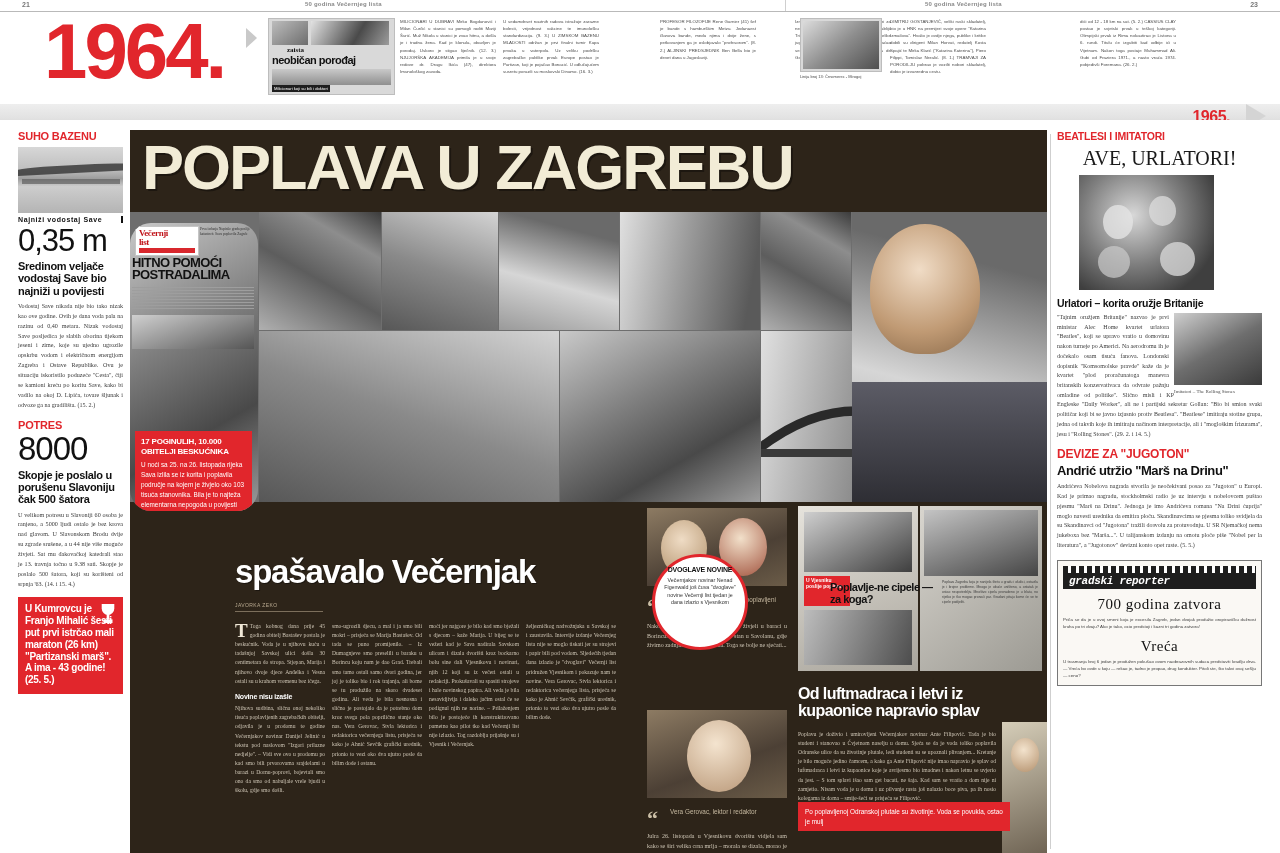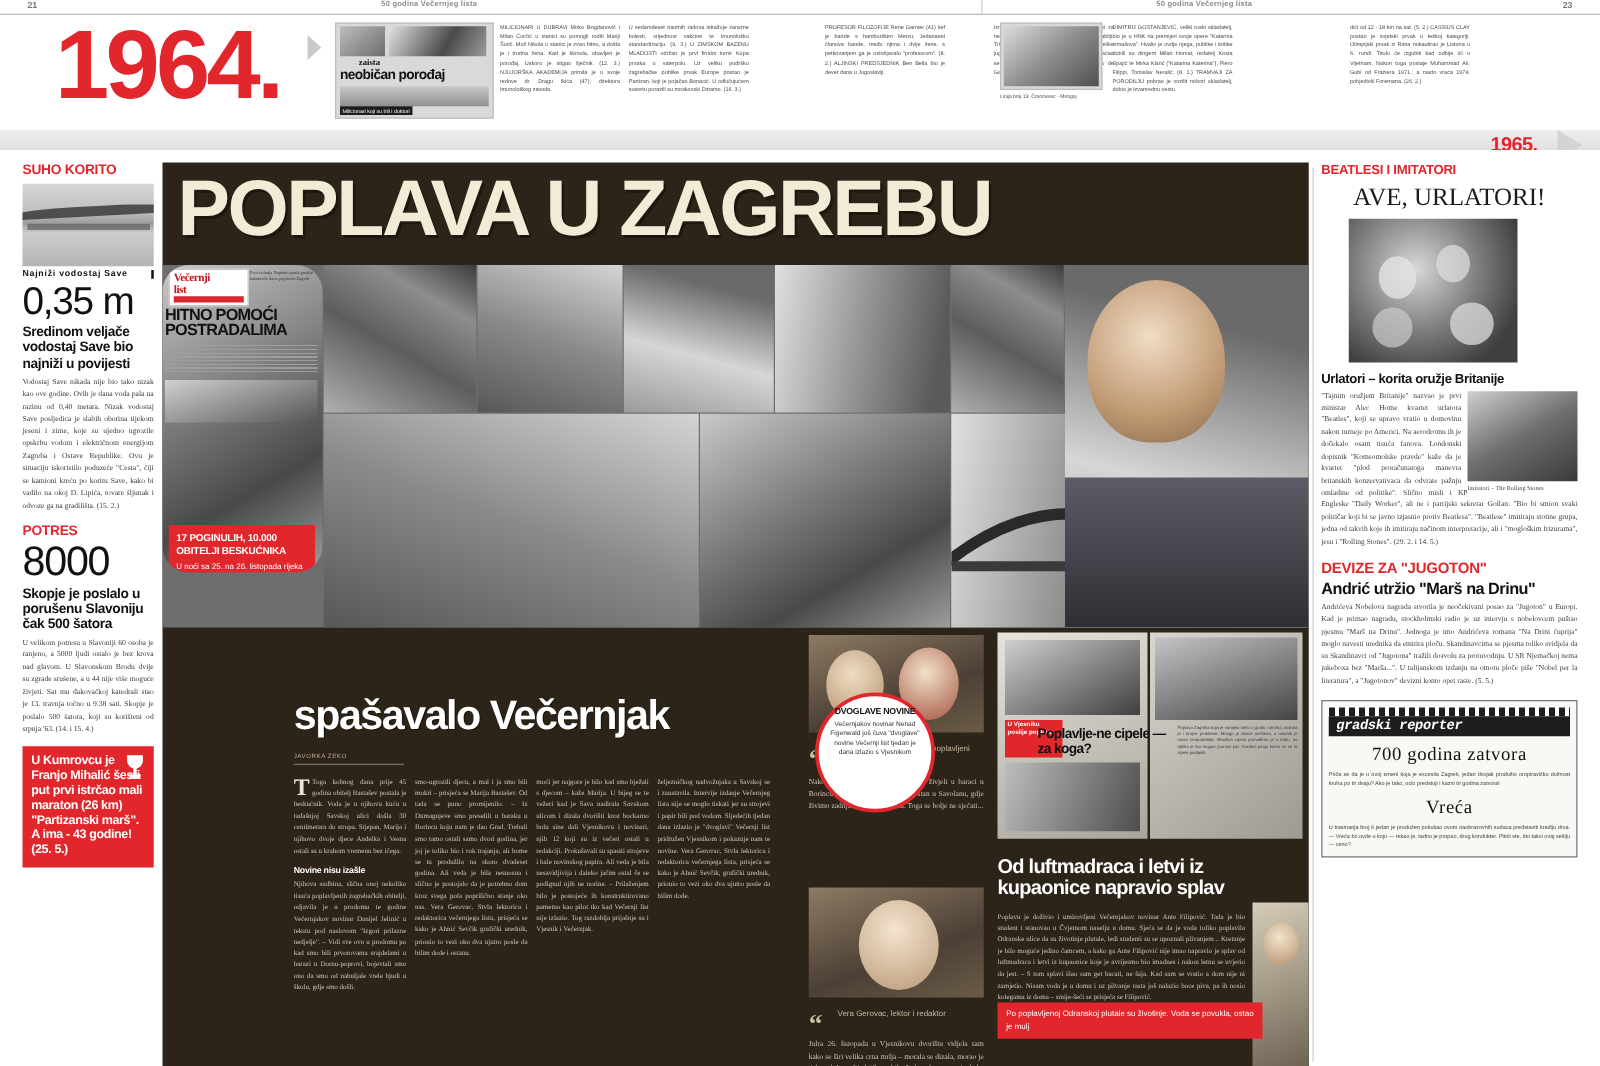--- a/index.html
+++ b/index.html
@@ -169,21 +169,21 @@
     <div class="ts-col" style="left:1180px;width:90px;"></div>
 
     <div class="graybar"></div>
     <div class="graybar-arrow"></div>
     <div class="year1965">1965.</div>
   </div>
 
   <div class="main">
 
     <div class="lcol">
-      <div class="kicker-red">SUHO KORITO</div>
+      <div class="kicker-red">SUHO BAZENU</div>
       <div class="lphoto"></div>
       <div class="minilabel">Najniži  vodostaj  Save</div>
       <div class="bignum">0,35 m</div>
       <div class="subhead">Sredinom veljače vodostaj Save bio najniži u povijesti</div>
       <div class="bodytext">Vodostaj Save nikada nije bio tako nizak kao ove godine. Ovih je dana voda pala na razinu od 0,40 metara. Nizak vodostaj Save posljedica je slabih oborina tijekom jeseni i zime, koje su ujedno ugrozile opskrbu vodom i električnom energijom Zagreba i Ostave Republike. Ovu je situaciju iskoristilo poduzeće "Cesta", čiji se kamioni kreću po koritu Save, kako bi vadilo na okoj D. Lipića, tovare šljunak i odvoze ga na gradilišta. (15. 2.)</div>
 
       <div class="kicker-red" style="margin-top:9px">POTRES</div>
       <div class="bignum2">8000</div>
       <div class="subhead">Skopje je poslalo u porušenu Slavoniju čak 500 šatora</div>
       <div class="bodytext">U velikom potresu u Slavoniji 60 osoba je ranjeno, a 5000 ljudi ostalo je bez krova nad glavom. U Slavonskom Brodu dvije su zgrade srušene, a u 44 nije više moguće živjeti. Sat mu đakovačkoj katedrali stao je 13. travnja točno u 9.38 sati. Skopje je poslalo 500 šatora, koji su korišteni od srpnja '63. (14. i 15. 4.)</div>
@@ -196,21 +196,21 @@
         </svg>
         <div class="rtxt">U Kumrovcu je Franjo Mihalić šesti put prvi istrčao mali maraton (26 km) "Partizanski marš". A ima - 43 godine! (25. 5.)</div>
       </div>
     </div>
 
     <div class="dark">
 
       <div class="headline">POPLAVA U ZAGREBU</div>
 
       <div class="collage">
-        <div class="ph gray1" style="left:0;top:0;width:128px;height:246px;border-radius:21px;">
+        <div class="ph gray1" style="left:0;top:11px;width:128px;height:288px;border-radius:21px;">
           <div class="vlmast">
             <div class="vl">Večernji</div>
             <div class="vl" style="padding-top:0">list</div>
             <div class="vlred"></div>
           </div>
           <div class="vlside">Prva izdanja Napinšo grada poslije katastrofe Sava poplavila Zagreb</div>
           <div class="vlhead">HITNO POMOĆI POSTRADALIMA</div>
           <div style="position:absolute;left:2px;top:64px;right:4px;height:24px;background:repeating-linear-gradient(180deg,#9e9e9e 0 1px,transparent 1px 3px);"></div>
           <div style="position:absolute;left:2px;top:92px;right:4px;height:34px;background:linear-gradient(160deg,#d0d0d0,#555);"></div>
 

